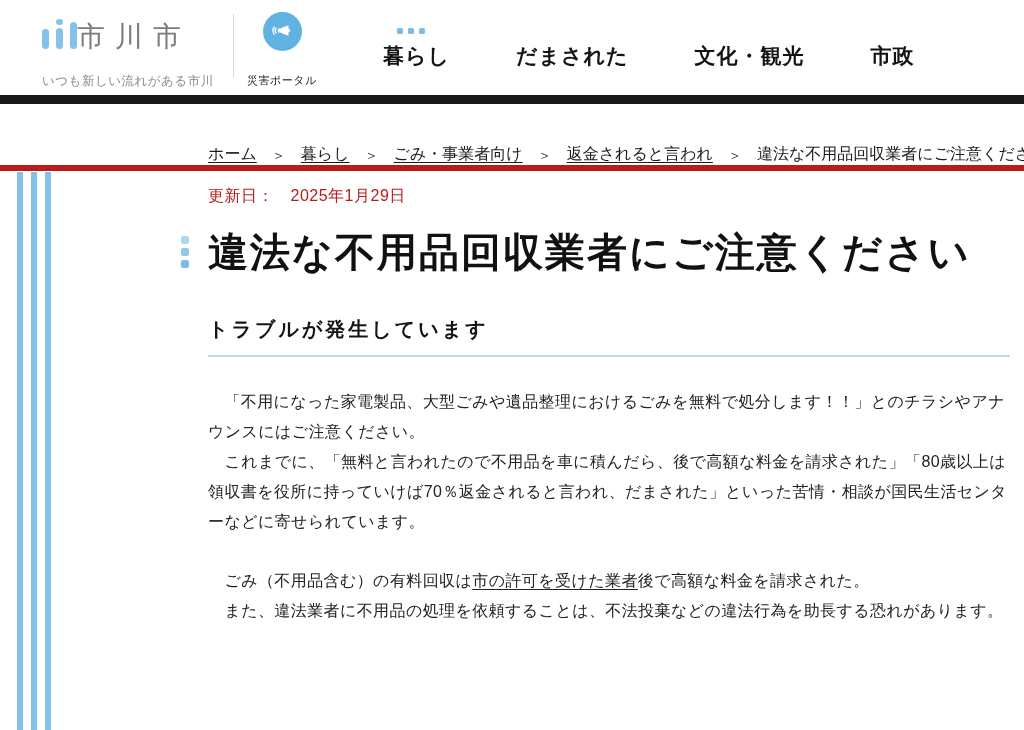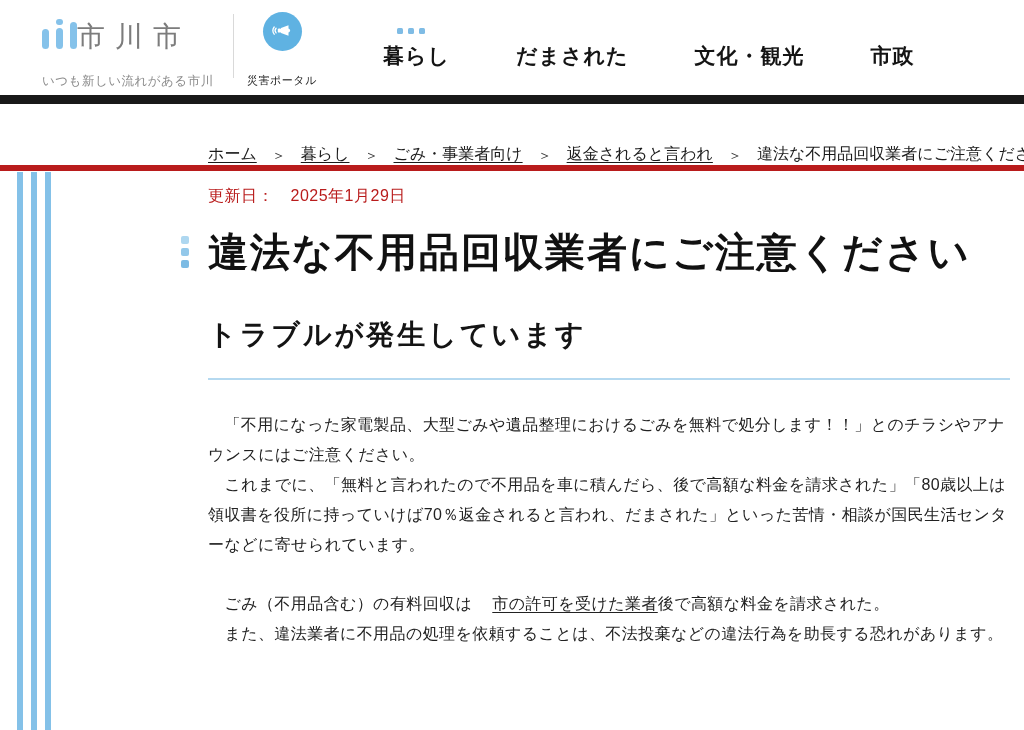--- a/index.html
+++ b/index.html
@@ -53,27 +53,27 @@
   .updated { margin-top:15px; font-size:16px; color:#b91c1c; letter-spacing:0.5px; }
 
   .title-row { display:flex; align-items:center; margin-top:25px; margin-left:-27px; }
   .title-dots { display:flex; flex-direction:column; gap:4px; width:8px; margin-right:19px; }
   .title-dot { width:8px; height:8px; border-radius:2px; }
   .title-dot.d1 { background:#aed7f0; }
   .title-dot.d2 { background:#93c8ea; }
   .title-dot.d3 { background:#7cbbe4; }
   .page-title { font-size:40px; font-weight:bold; color:#111; letter-spacing:2px; line-height:1; }
 
-  .section-heading { margin-top:44px; font-size:28px; font-weight:bold; color:#141414;
-    letter-spacing:3px; padding-bottom:24px; border-bottom:2px solid #b5d9f0; }
+  .section-heading { margin-top:44px; font-size:20px; font-weight:bold; color:#141414;
+    letter-spacing:3px; padding-bottom:12px; border-bottom:2px solid #b5d9f0; }
 
   .bodytext { margin-top:30px; font-size:16px; line-height:30px; color:#222; letter-spacing:0.4px; }
   .bodytext p { margin:0; }
   .bodytext .gap-above { margin-top:29px; }
-  .inline-link { color:#222; text-decoration:underline; text-underline-offset:3px; cursor:pointer;margin-left:20px; }
+  .inline-link { color:#222; text-decoration:underline; text-underline-offset:3px; cursor:pointer; }
 </style>
 </head>
 <body>
 
 <div class="header">
 
   <div class="brand">
     <div class="brand-top">
       <div class="logo-icon">
         <span class="logo-bar b1"></span>

